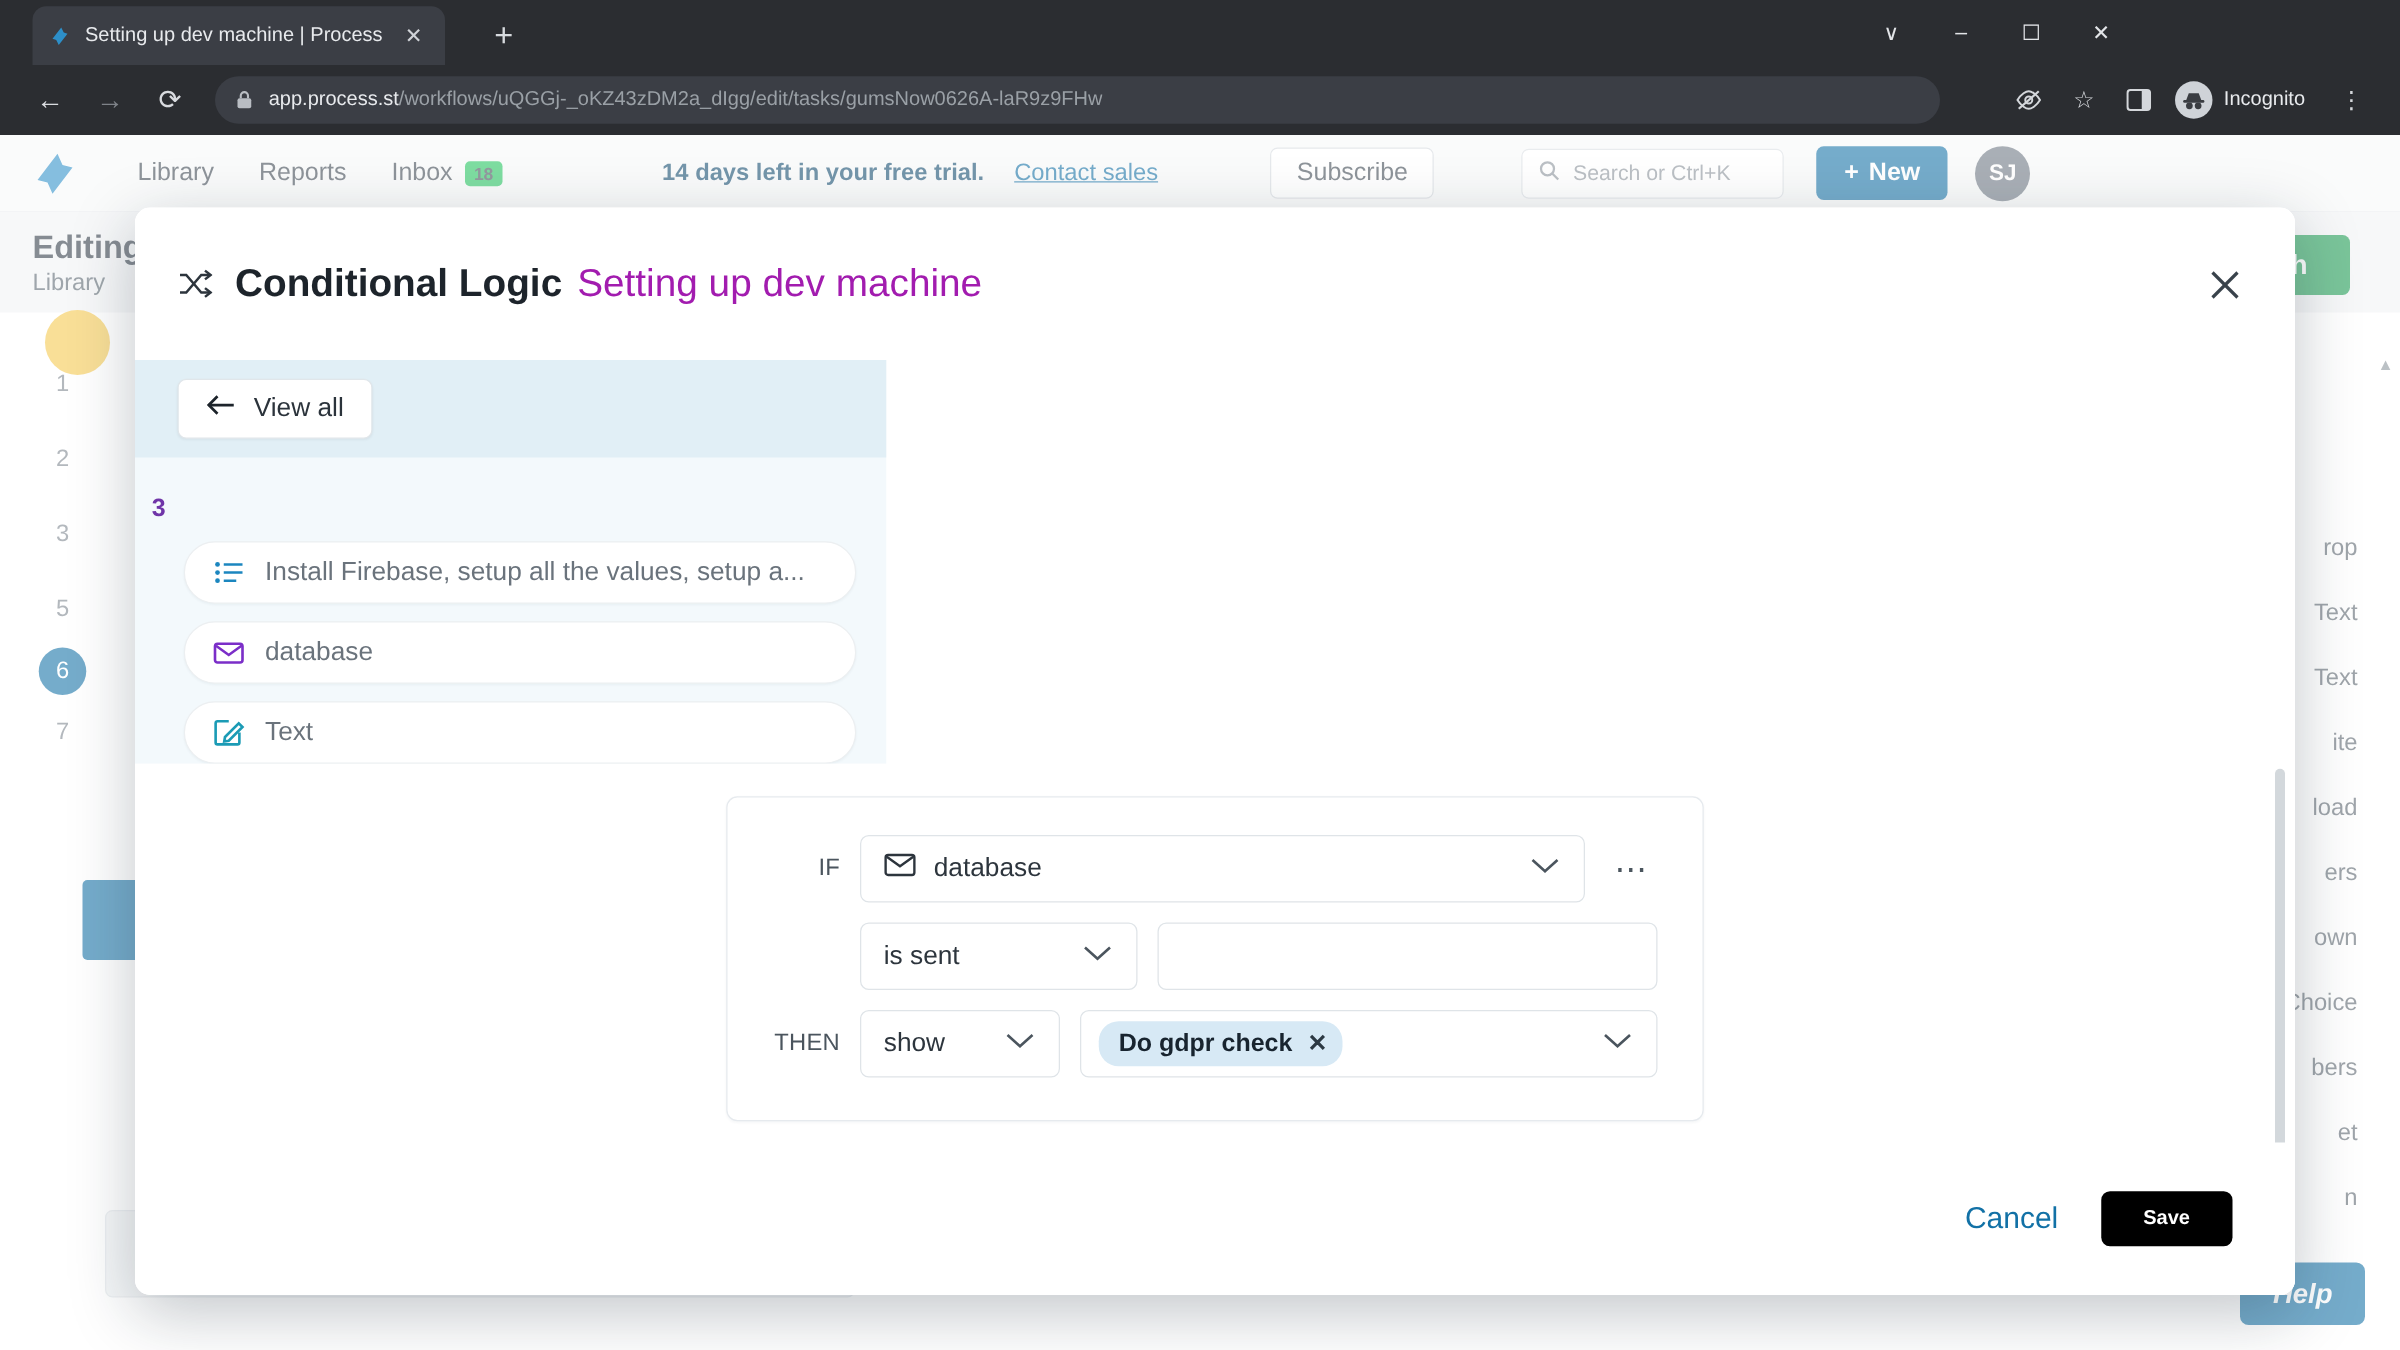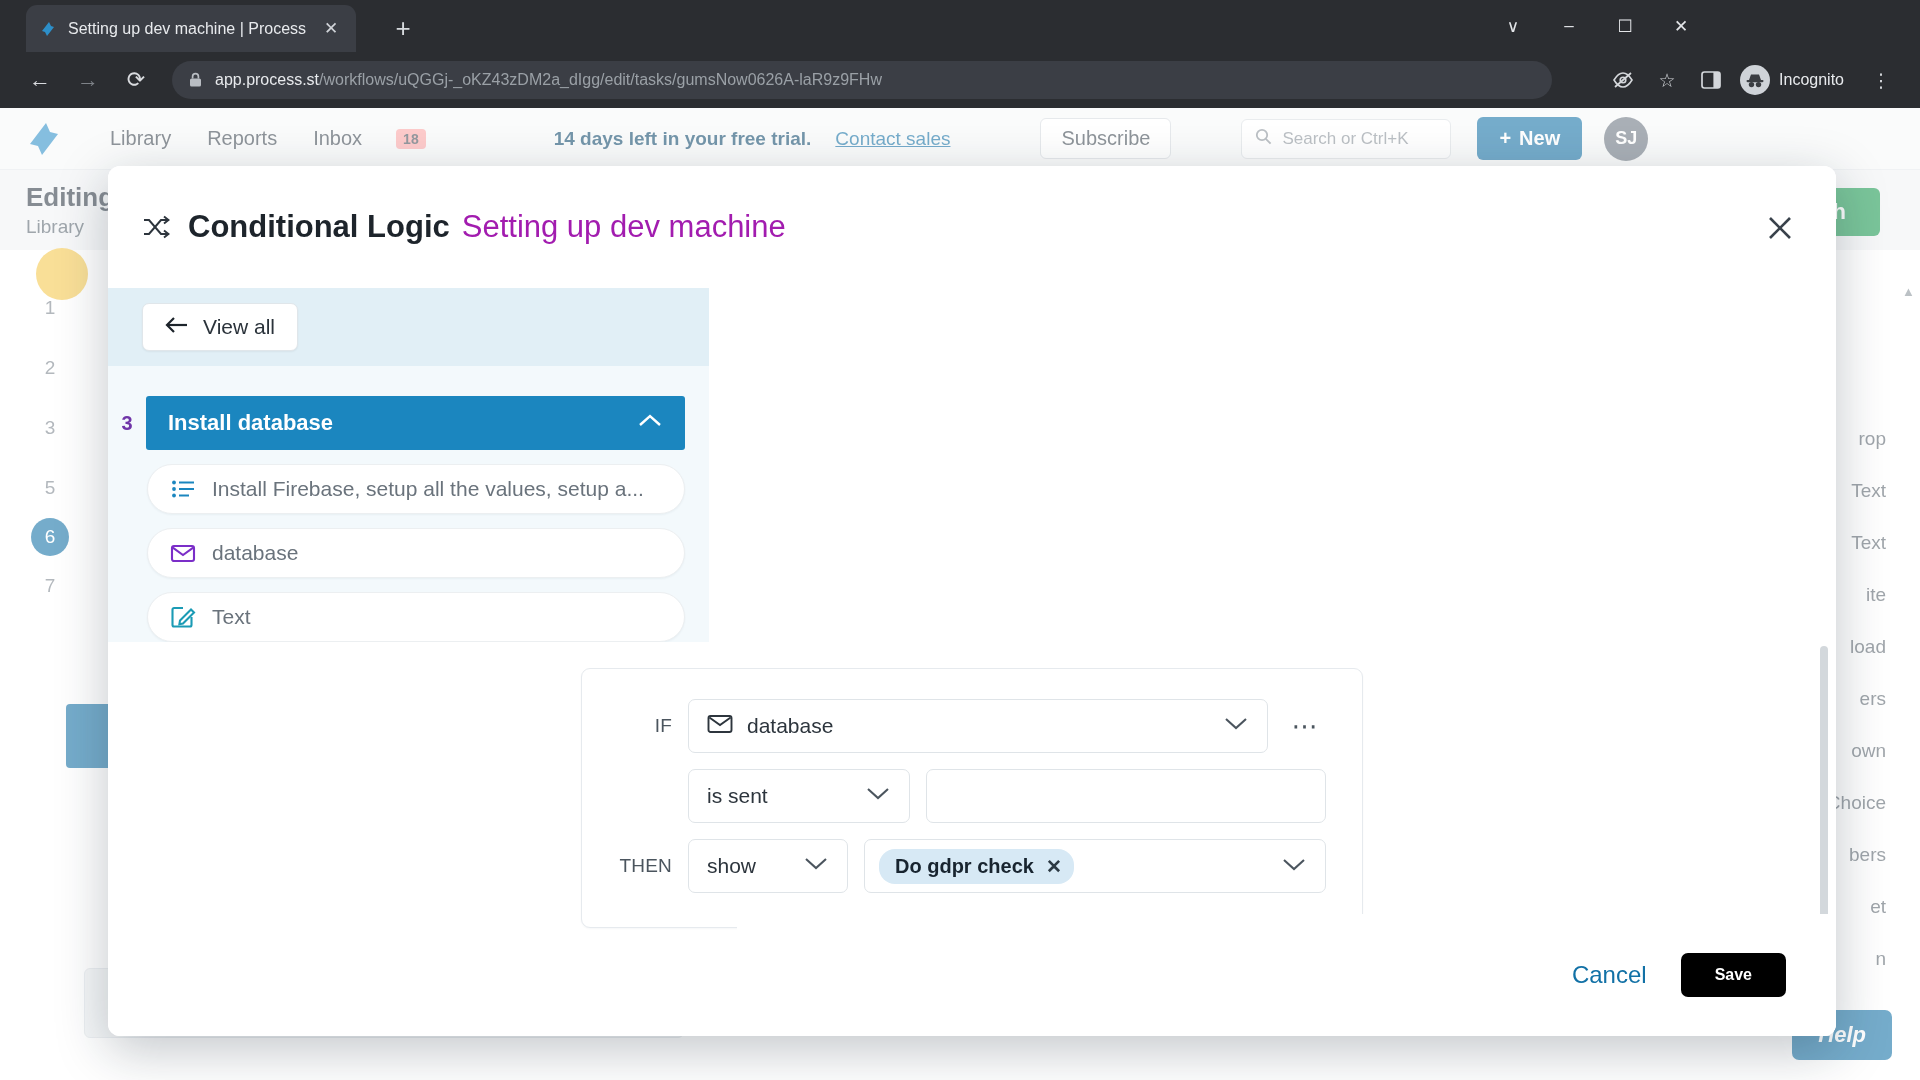--- a/index.html
+++ b/index.html
@@ -82,22 +82,22 @@
   
   .app { position: absolute; left: 0; top: 108px; width: 1920px; height: 972px; background: #ffffff; }
   .app-nav {
     position: absolute; left: 0; top: 0; width: 1920px; height: 62px;
     background: #f7f8f9; border-bottom: 1px solid #e6e9ec;
     display: flex; align-items: center; padding: 0 22px; gap: 0;
   }
   .app-logo { width: 46px; height: 42px; position: relative; margin-right: 24px; }
   .nav-link { font-size: 20px; color: #3d4852; padding: 0 18px; display: flex; align-items: center; gap: 10px; }
   .nav-badge {
-    background: #fca5a5; color: #46505a; font-size: 14px; font-weight: 700;
-    padding: 2px 7px; border-radius: 4px; margin-left: 24px;
+    background: #22c55e; color: #46505a; font-size: 14px; font-weight: 700;
+    padding: 2px 7px; border-radius: 4px;
   }
   .trial-text { font-size: 19px; font-weight: 700; color: #114b6e; margin-left: 110px; }
   .trial-link { font-size: 19px; color: #1271a6; text-decoration: underline; margin-left: 24px; }
   .subscribe-btn {
     margin-left: 90px; font-size: 20px; color: #3d4852;
     border: 1px solid #d4d9de; border-radius: 6px; padding: 8px 20px; background: #fff;
   }
   .search-box {
     margin-left: 70px; width: 210px; height: 40px; background: #fff;
     border: 1px solid #d9dee2; border-radius: 6px;
@@ -452,28 +452,20 @@
                 <path d="M9 2 L2 9 L9 16" fill="none" stroke="#1d242b" stroke-width="2.2"></path>
               </svg>
             </span>
             <span>View all</span>
           </div>
         </div>
 
         <div class="task-group">
           <div class="task-header-row">
             <span class="task-index">3</span>
-            <div class="task-header">
-              <span>Install database</span>
-              <span class="chev">
-                <svg width="26" height="16" viewBox="0 0 26 16">
-                  <path d="M3 12 L13 3 L23 12" fill="none" stroke="#ffffff" stroke-width="2.4"></path>
-                </svg>
-              </span>
-            </div>
           </div>
 
           <div class="field-row">
             <span class="ficon">
               <svg width="26" height="26" viewBox="0 0 26 26">
                 <circle cx="4" cy="6.5" r="1.9" fill="#1b86bf"></circle>
                 <circle cx="4" cy="13" r="1.9" fill="#1b86bf"></circle>
                 <circle cx="4" cy="19.5" r="1.9" fill="#1b86bf"></circle>
                 <line x1="9" y1="6.5" x2="24" y2="6.5" stroke="#1b86bf" stroke-width="2"></line>
                 <line x1="9" y1="13" x2="24" y2="13" stroke="#1b86bf" stroke-width="2"></line>

